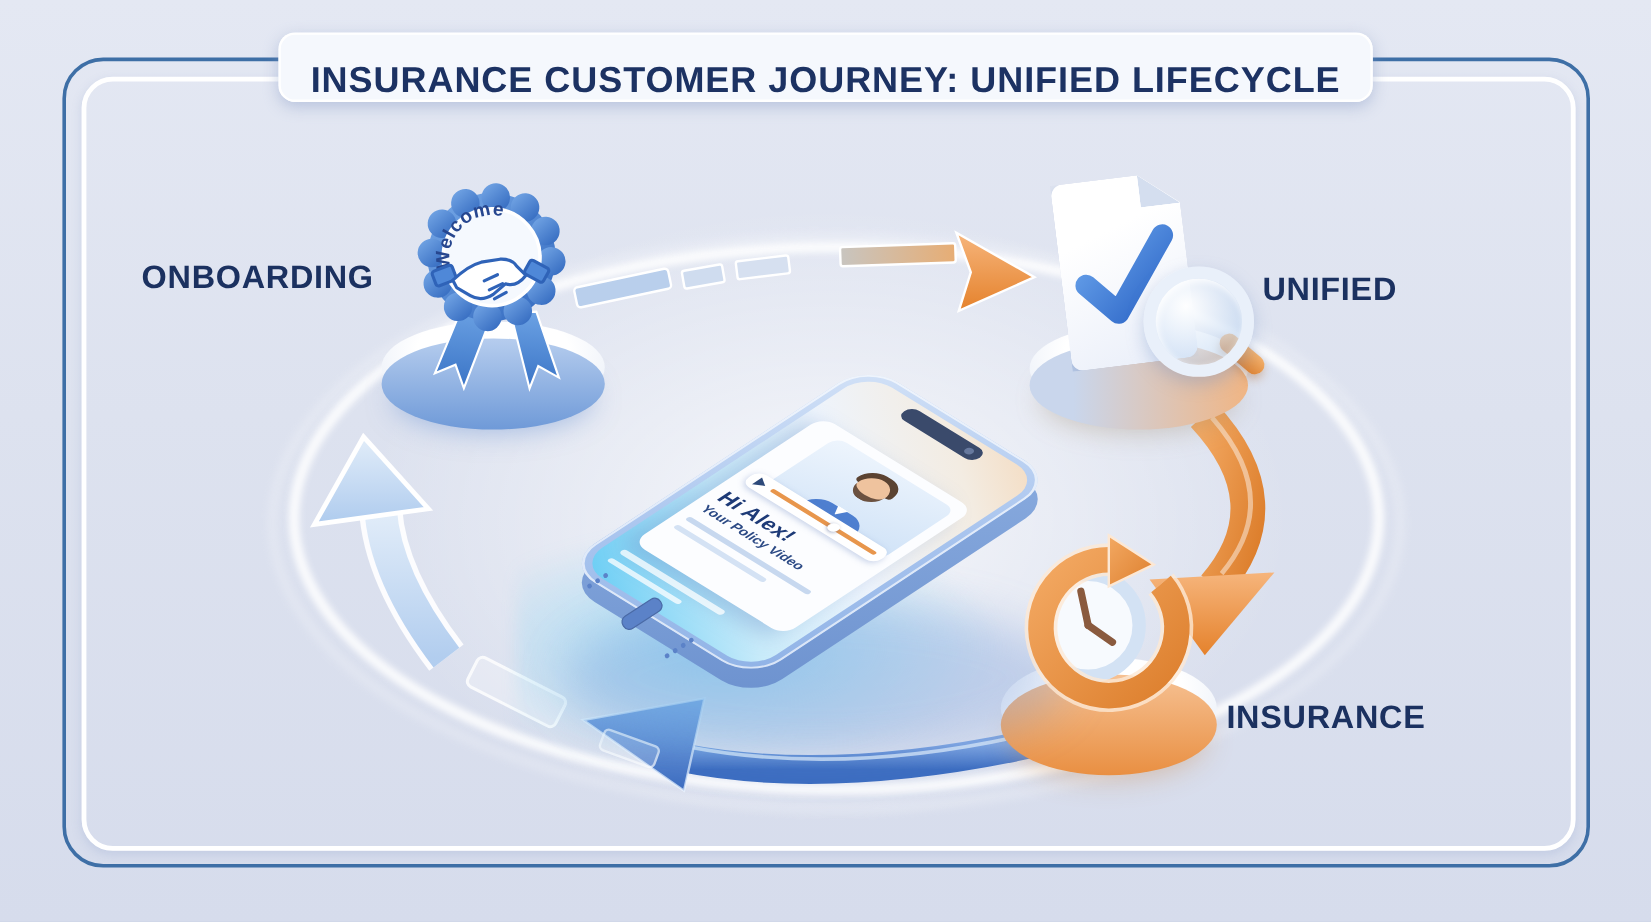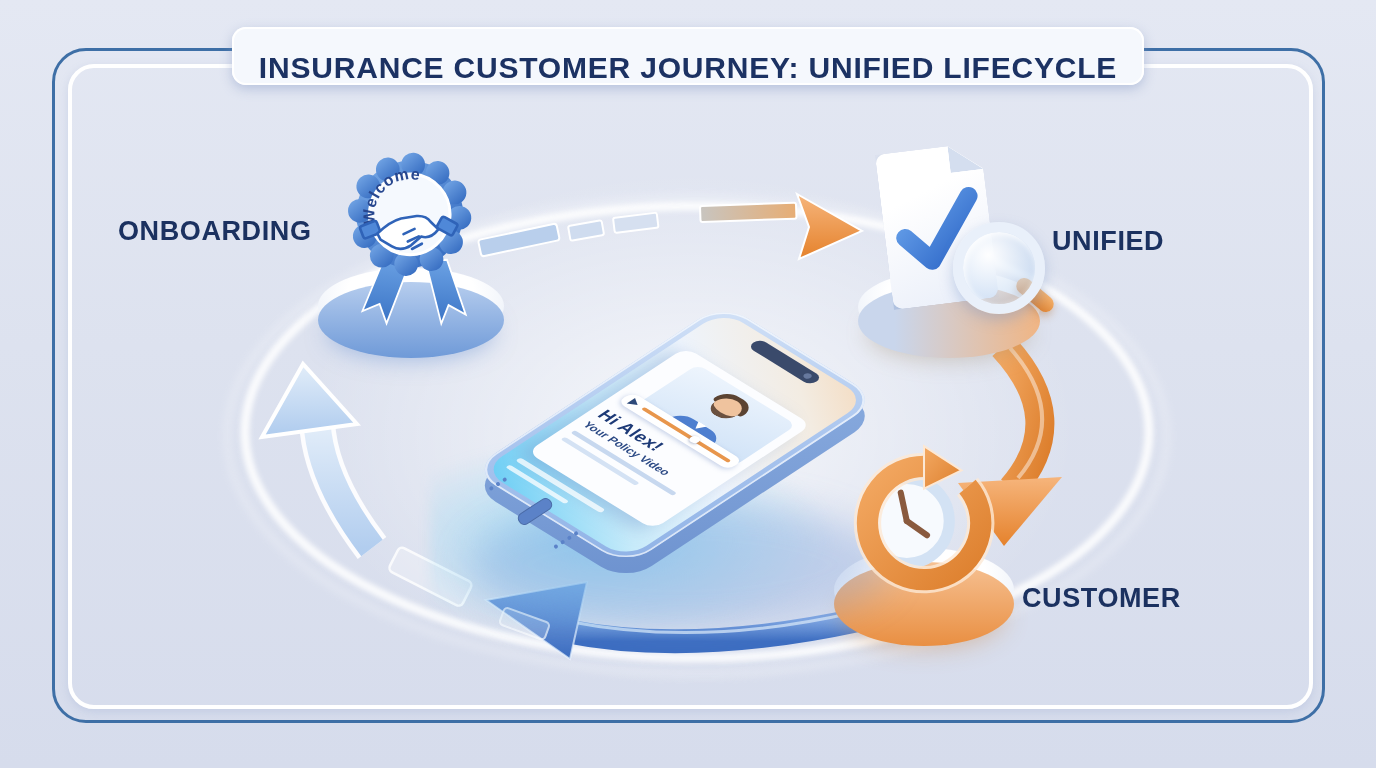--- a/index.html
+++ b/index.html
@@ -249,21 +249,21 @@
       <circle cx="68" cy="86" r="42" fill="#f7fafe" stroke="#d3e2f4" stroke-width="11"></circle>
       <path d="M68 86 L62 58" stroke="#8a5a3e" stroke-width="6" stroke-linecap="round"></path>
       <path d="M68 86 L88 100" stroke="#8a5a3e" stroke-width="6" stroke-linecap="round"></path>
     </g>
     <g>
       <path d="M 128 52 A 56 56 0 1 1 85 32" fill="none" stroke="#fce8d5" stroke-width="27" opacity=".8"></path>
       <path d="M 128 52 A 56 56 0 1 1 85 32" fill="none" stroke="url(#gOr2)" stroke-width="21"></path>
       <polygon points="85,12 122,36 85,54" fill="url(#gOr2)" stroke="#fce8d5" stroke-width="2"></polygon>
     </g>
   </svg>
-  <div class="stage-label label-renewals">CUSTOMER</div>
+  <div class="stage-label label-renewals">INSURANCE</div>
 
   <div class="phone-glow"></div>
   <div class="phone-shadow"></div>
   <div class="phone-under"></div>
   <div class="phone">
     <div class="screen">
       <div class="notch">
         <div class="notch-cam"></div>
       </div>
       <div class="screen-card">

